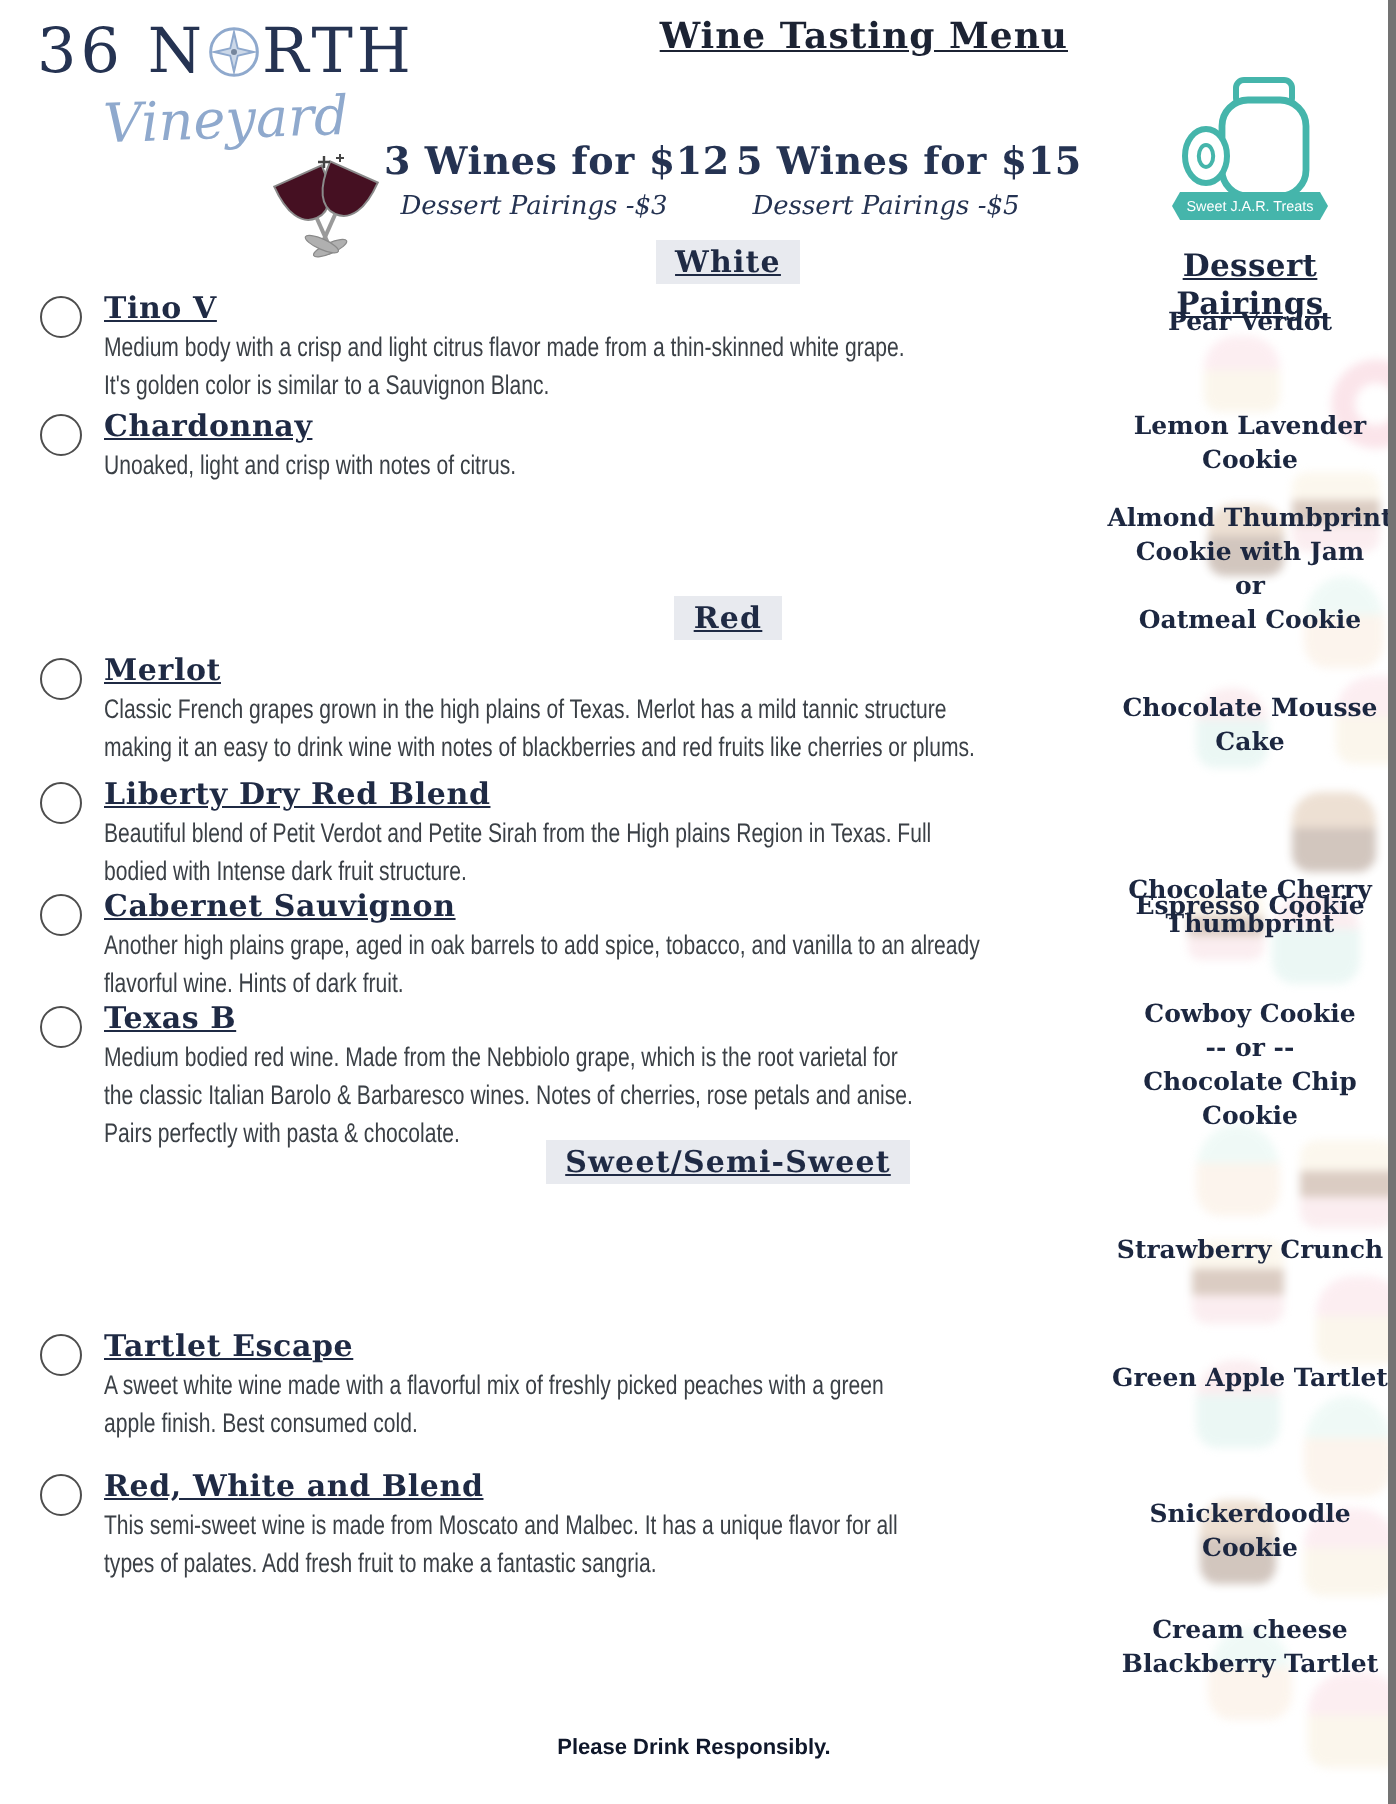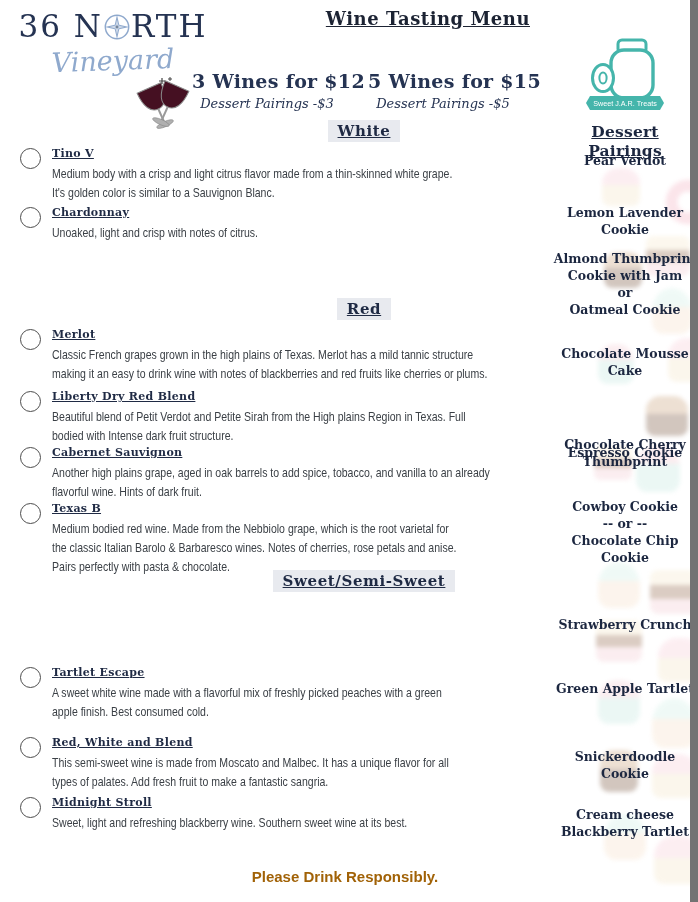--- a/index.html
+++ b/index.html
@@ -1,17 +1,17 @@
 <!DOCTYPE html>
 <html><head>
 <meta charset="utf-8">
 <style>
   html,body{margin:0;padding:0;background:#ffffff;}
   #page{position:relative;width:698px;height:902px;background:#ffffff;overflow:hidden;
-        font-family:"Liberation Sans",sans-serif;border-right:8px solid #737373;box-sizing:border-box;}
+        font-family:"Liberation Sans",sans-serif;border-right:4px solid #737373;box-sizing:border-box;}
   
   .decor{position:absolute;opacity:.30;filter:blur(2px);z-index:0;}
   .d-cupcake{background:linear-gradient(180deg,#f7c8d4 0 45%,#f3e3c2 45% 100%);border-radius:42% 42% 20% 20%;}
   .d-choc{background:linear-gradient(180deg,#c59a70 0 45%,#6c452c 45%);border-radius:35% 35% 22% 22%;}
   .d-cake{background:linear-gradient(180deg,#f6e7c8 0 35%,#8a5a3b 35% 65%,#f2c7cf 65%);border-radius:18%;}
   .d-ice{background:linear-gradient(180deg,#cdeee4 0 42%,#f6ddc4 42%);border-radius:50% 50% 28% 28%;}
   .d-donut{background:radial-gradient(circle at 50% 50%,rgba(0,0,0,0) 26%,#f2a9bb 31% 58%,rgba(0,0,0,0) 63%);}
   .d-mint{background:linear-gradient(180deg,#f2c7cf 0 40%,#bfe6dd 40%);border-radius:45% 45% 25% 25%;}
   
   .z{position:relative;z-index:1;}
@@ -33,31 +33,31 @@
   #jarblock .dheading{font-family:"DejaVu Serif",serif;font-weight:bold;font-size:15.5px;color:#1c2740;
                       text-decoration:underline;margin-top:2px;letter-spacing:.2px;}
   
   #wines{position:absolute;left:20px;top:0;width:528px;height:902px;}
   .sect{position:absolute;left:0;width:100%;text-align:center;padding-left:160px;box-sizing:border-box;}
   .sect span{font-family:"DejaVu Serif",serif;font-weight:bold;font-size:15px;color:#1f2a44;
              text-decoration:underline;background:#e8eaef;padding:2px 10px;letter-spacing:.6px;}
   .wine{position:absolute;left:0;right:0;}
   .bubble{position:absolute;left:0;top:3px;width:21px;height:21px;border:1.6px solid #4d4d4d;
           border-radius:50%;background:#fff;box-sizing:border-box;}
-  .wname{margin-left:32px;font-family:"DejaVu Serif",serif;font-weight:bold;font-size:11px;color:#1f2a44;
+  .wname{margin-left:32px;font-family:"DejaVu Serif",serif;font-weight:bold;font-size:15px;color:#1f2a44;
          text-decoration:underline;letter-spacing:.3px;line-height:18px;}
   .wdesc{margin-left:32px;width:680px;white-space:pre-line;font-size:13.5px;line-height:19px;color:#3b4046;
          transform:scaleX(0.78);transform-origin:left top;margin-top:1px;}
   
   #desserts{position:absolute;left:552px;top:0;width:146px;height:902px;}
   .dessert{position:absolute;left:0;width:146px;text-align:center;font-family:"DejaVu Serif",serif;
            font-weight:bold;font-size:12.5px;line-height:17px;color:#1c2740;white-space:pre-line;}
   
   #footer{position:absolute;left:0;right:0;top:868px;text-align:center;font-weight:bold;
-          font-size:15px;color:#a16207;}
+          font-size:11px;color:#0f172a;}
 </style>
 </head>
 <body>
 
 <div id="page">
 
   <div class="decor d-cupcake" style="left:602px;top:168px;width:38px;height:38px;"></div>
   <div class="decor d-donut" style="left:662px;top:176px;width:52px;height:52px;"></div>
   <div class="decor d-cake" style="left:646px;top:236px;width:44px;height:40px;"></div>
   <div class="decor d-choc" style="left:604px;top:252px;width:38px;height:36px;"></div>
@@ -179,25 +179,20 @@
       <div class="wname">Tartlet Escape</div>
       <div class="wdesc">A sweet white wine made with a flavorful mix of freshly picked peaches with a green
 apple finish. Best consumed cold.</div>
     </div>
     <div class="wine" style="top:734px;">
       <span class="bubble"></span>
       <div class="wname">Red, White and Blend</div>
       <div class="wdesc">This semi-sweet wine is made from Moscato and Malbec. It has a unique flavor for all
 types of palates. Add fresh fruit to make a fantastic sangria.</div>
     </div>
-    <div class="wine" style="top:794px;">
-      <span class="bubble"></span>
-      <div class="wname">Midnight Stroll</div>
-      <div class="wdesc">Sweet, light and refreshing blackberry wine.  Southern sweet wine at its best.</div>
-    </div>
   </div>
 
   <div id="desserts" class="z">
     <div class="dessert" style="top:152px;">Pear Verdot</div>
     <div class="dessert" style="top:204px;">Lemon Lavender Cookie</div>
     <div class="dessert" style="top:250px;">Almond Thumbprint Cookie with Jam
 or
 Oatmeal Cookie</div>
     <div class="dessert" style="top:345px;">Chocolate Mousse Cake</div>
     <div class="dessert" style="top:392px;margin-top:44px;">Chocolate Cherry Thumbprint</div>

